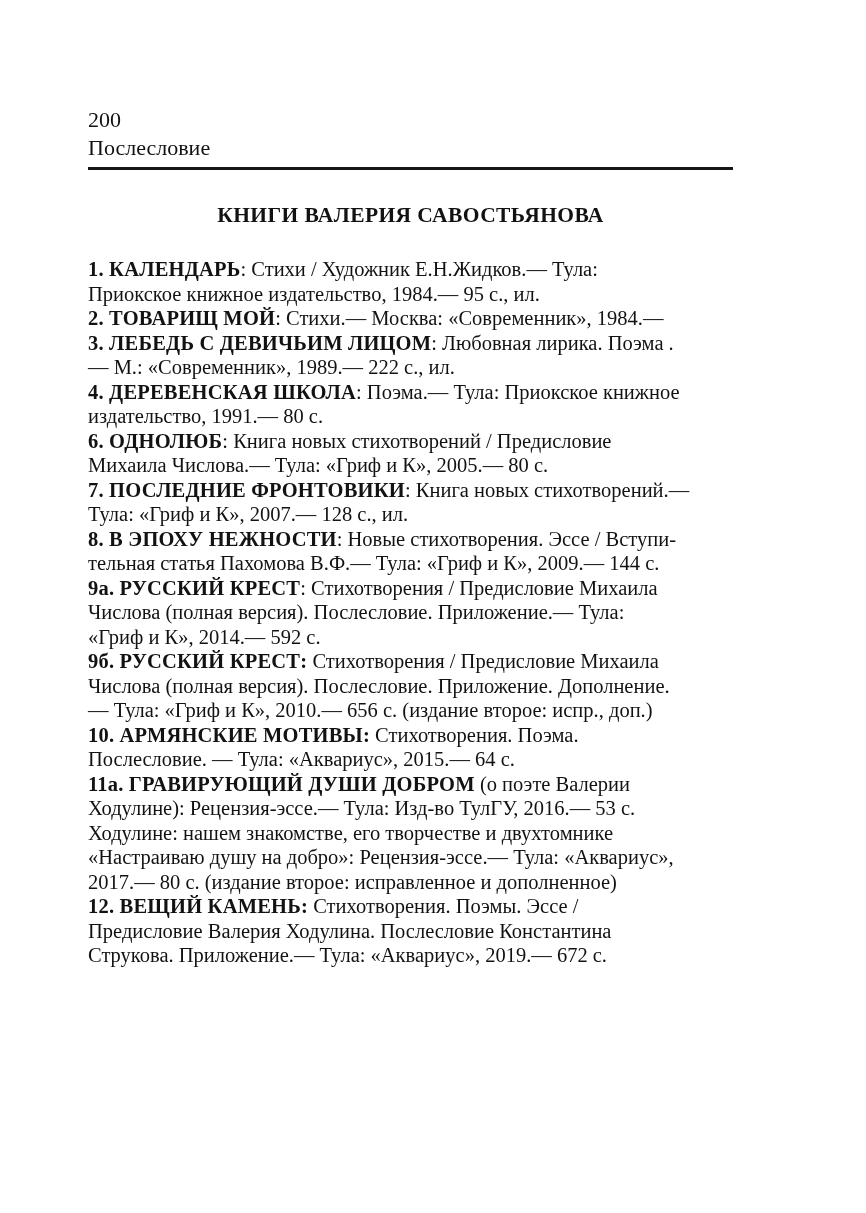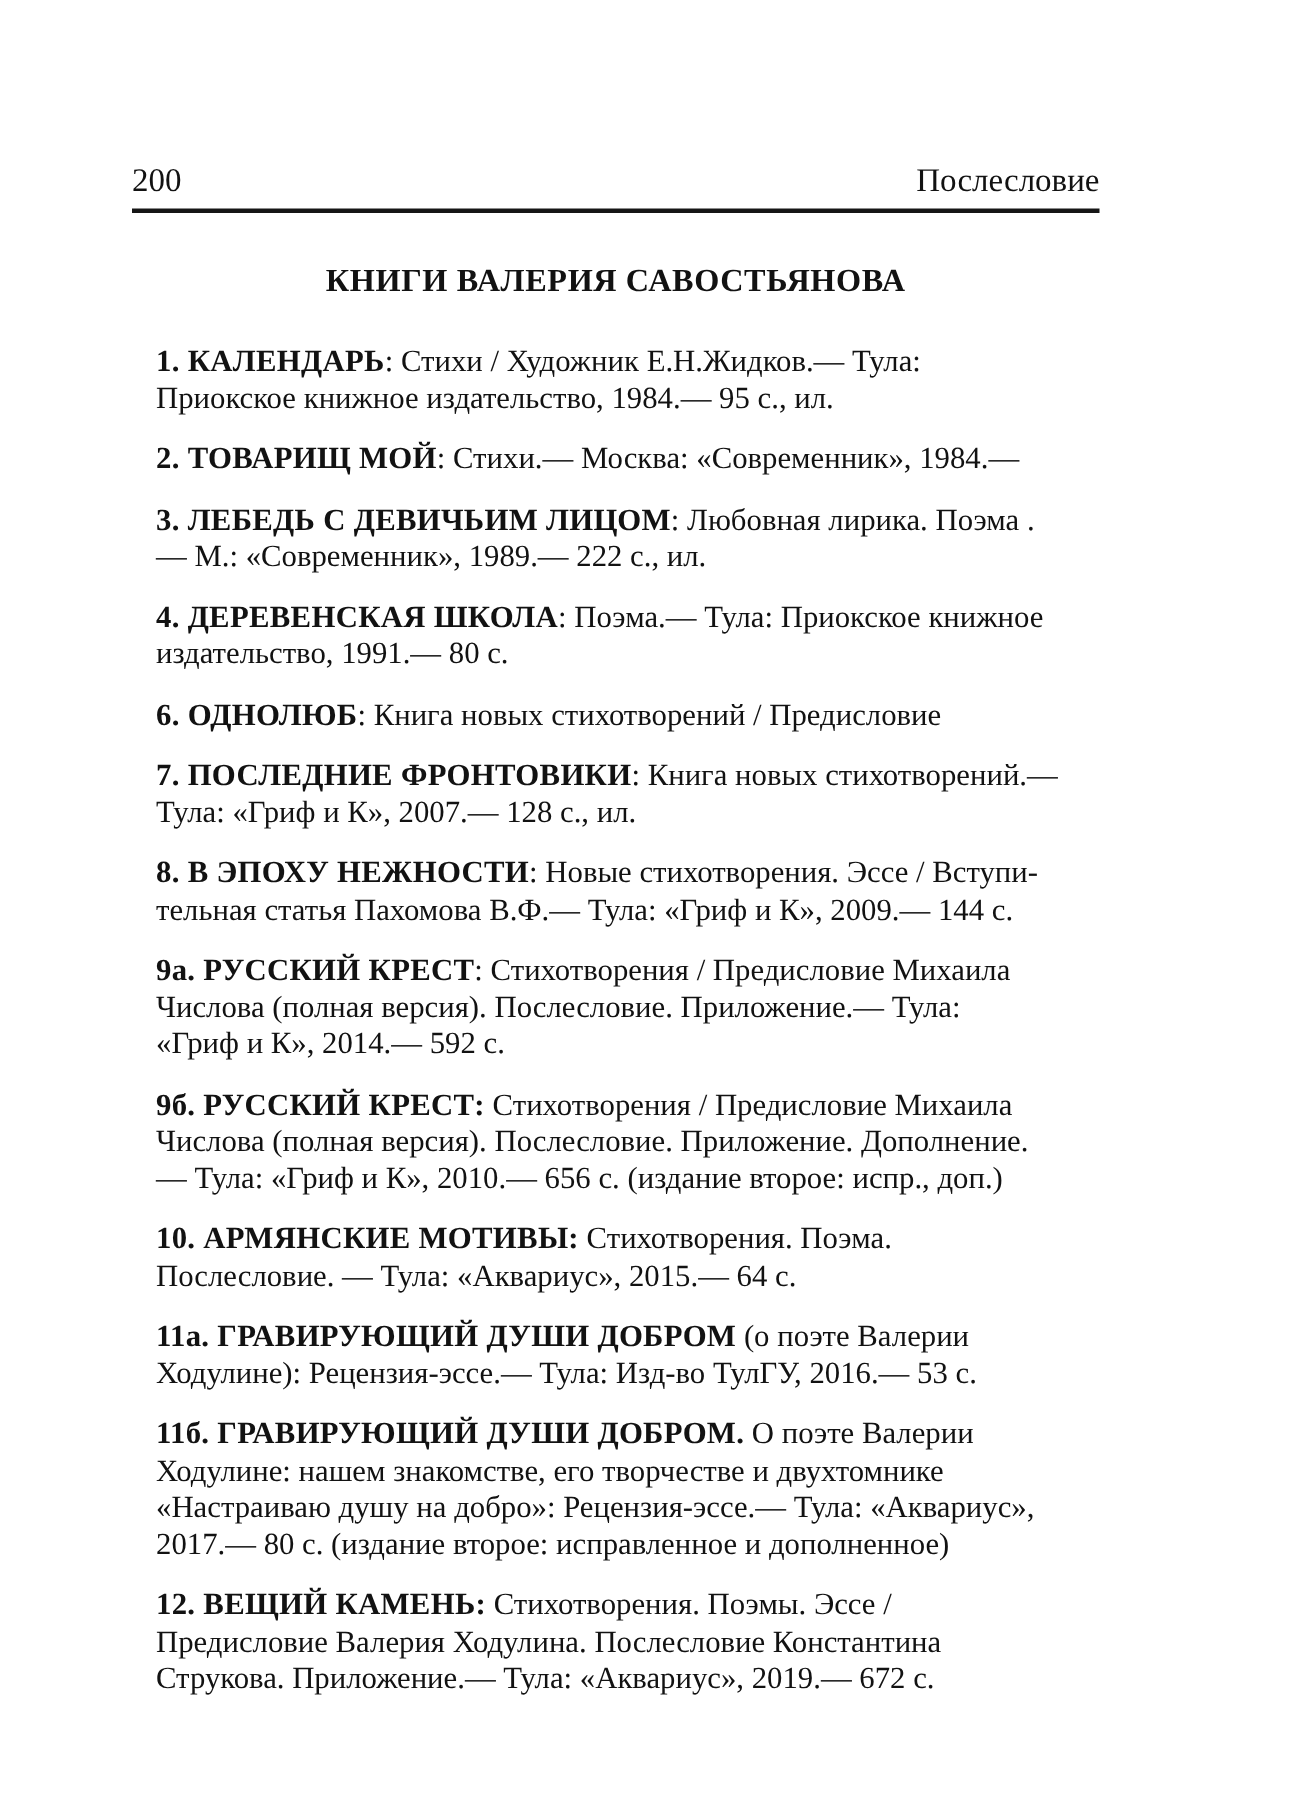--- a/index.html
+++ b/index.html
@@ -26,40 +26,41 @@
     top: 0;
     width: 645px;
   }
   .pagehead {
     display: flex;
     justify-content: space-between;
     align-items: baseline;
     padding-top: 106px;
     font-size: 22px;
     line-height: 28px;
+    flex-direction: column;
   }
   .rule {
     margin-top: 5px;
     height: 0;
     border-top: 3px solid #161616;
   }
   .title {
     margin: 33px 0 16px 0;
     text-align: center;
     font-size: 21.5px;
     line-height: 24px;
     font-weight: bold;
     letter-spacing: 0.4px;
   }
   .biblist {
     margin-top: 30px;
     font-size: 20.5px;
   }
   .entry {
-    margin: 16px;
+    margin: 0;
   }
   .entry .line {
     line-height: 24.5px;
     white-space: pre;
   }
   .entry b {
     font-weight: bold;
     letter-spacing: 0.2px;
   }
 </style>
@@ -89,20 +90,21 @@
         <div class="entry">
           <div class="line"><b>3. ЛЕБЕДЬ С ДЕВИЧЬИМ ЛИЦОМ</b><span>: Любовная лирика. Поэма .</span></div>
           <div class="line">— М.: «Современник», 1989.— 222 с., ил.</div>
         </div>
         <div class="entry">
           <div class="line"><b>4. ДЕРЕВЕНСКАЯ ШКОЛА</b><span>: Поэма.— Тула: Приокское книжное</span></div>
           <div class="line">издательство, 1991.— 80 с.</div>
         </div>
         <div class="entry">
           <div class="line"><b>6. ОДНОЛЮБ</b><span>: Книга новых стихотворений / Предисловие</span></div>
+          <div class="line">Михаила Числова.— Тула: «Гриф и К», 2005.— 80 с.</div>
         </div>
         <div class="entry">
           <div class="line"><b>7. ПОСЛЕДНИЕ ФРОНТОВИКИ</b><span>: Книга новых стихотворений.—</span></div>
           <div class="line">Тула: «Гриф и К», 2007.— 128 с., ил.</div>
         </div>
         <div class="entry">
           <div class="line"><b>8. В ЭПОХУ НЕЖНОСТИ</b><span>: Новые стихотворения. Эссе / Вступи-</span></div>
           <div class="line">тельная статья Пахомова В.Ф.— Тула: «Гриф и К», 2009.— 144 с.</div>
         </div>
         <div class="entry">
@@ -117,21 +119,20 @@
         </div>
         <div class="entry">
           <div class="line"><b>10. АРМЯНСКИЕ МОТИВЫ:</b><span> Стихотворения. Поэма.</span></div>
           <div class="line">Послесловие. — Тула: «Аквариус», 2015.— 64 с.</div>
         </div>
         <div class="entry">
           <div class="line"><b>11а. ГРАВИРУЮЩИЙ ДУШИ ДОБРОМ</b><span> (о поэте Валерии</span></div>
           <div class="line">Ходулине): Рецензия-эссе.— Тула: Изд-во ТулГУ, 2016.— 53 с.</div>
         </div>
         <div class="entry">
-          <div class="line"><b>11б. ГРАВИРУЮЩИЙ ДУШИ ДОБРОМ.</b><span> О поэте Валерии</span></div>
           <div class="line">Ходулине: нашем знакомстве, его творчестве и двухтомнике</div>
           <div class="line">«Настраиваю душу на добро»: Рецензия-эссе.— Тула: «Аквариус»,</div>
           <div class="line">2017.— 80 с. (издание второе: исправленное и дополненное)</div>
         </div>
         <div class="entry">
           <div class="line"><b>12. ВЕЩИЙ КАМЕНЬ:</b><span> Стихотворения. Поэмы. Эссе /</span></div>
           <div class="line">Предисловие Валерия Ходулина. Послесловие Константина</div>
           <div class="line">Струкова. Приложение.— Тула: «Аквариус», 2019.— 672 с.</div>
         </div>
       </main>

